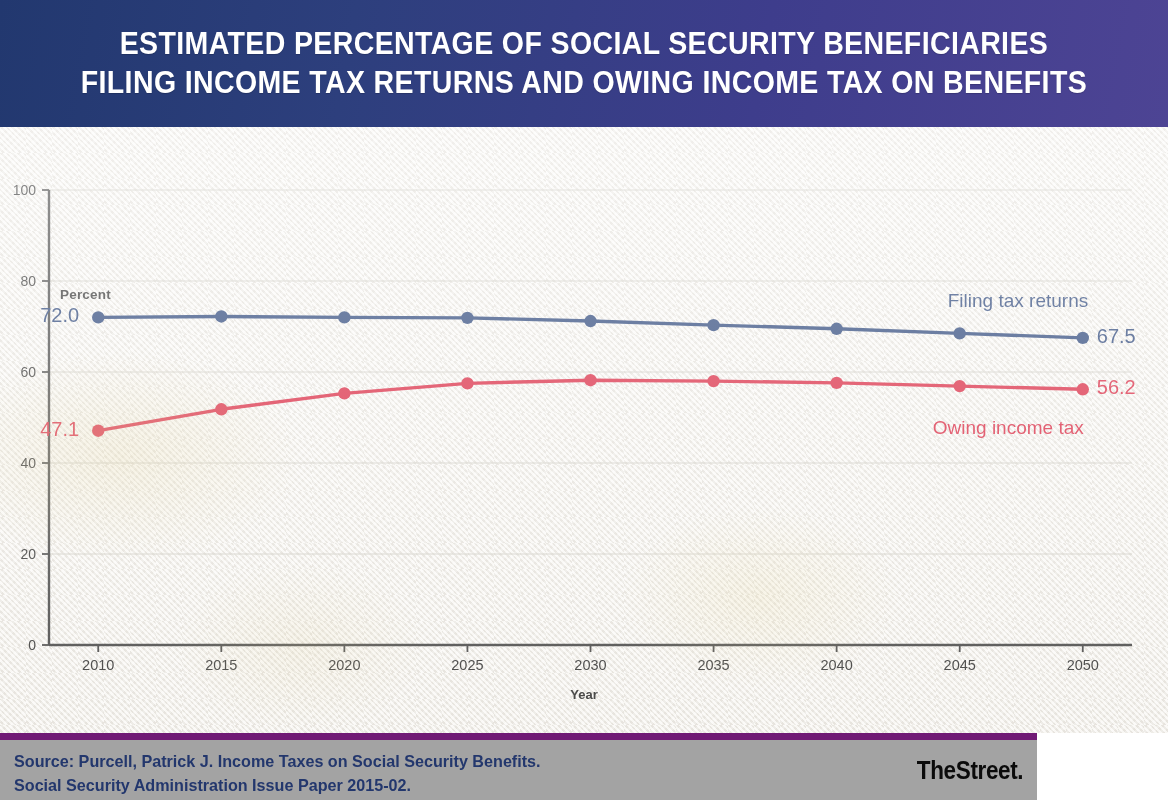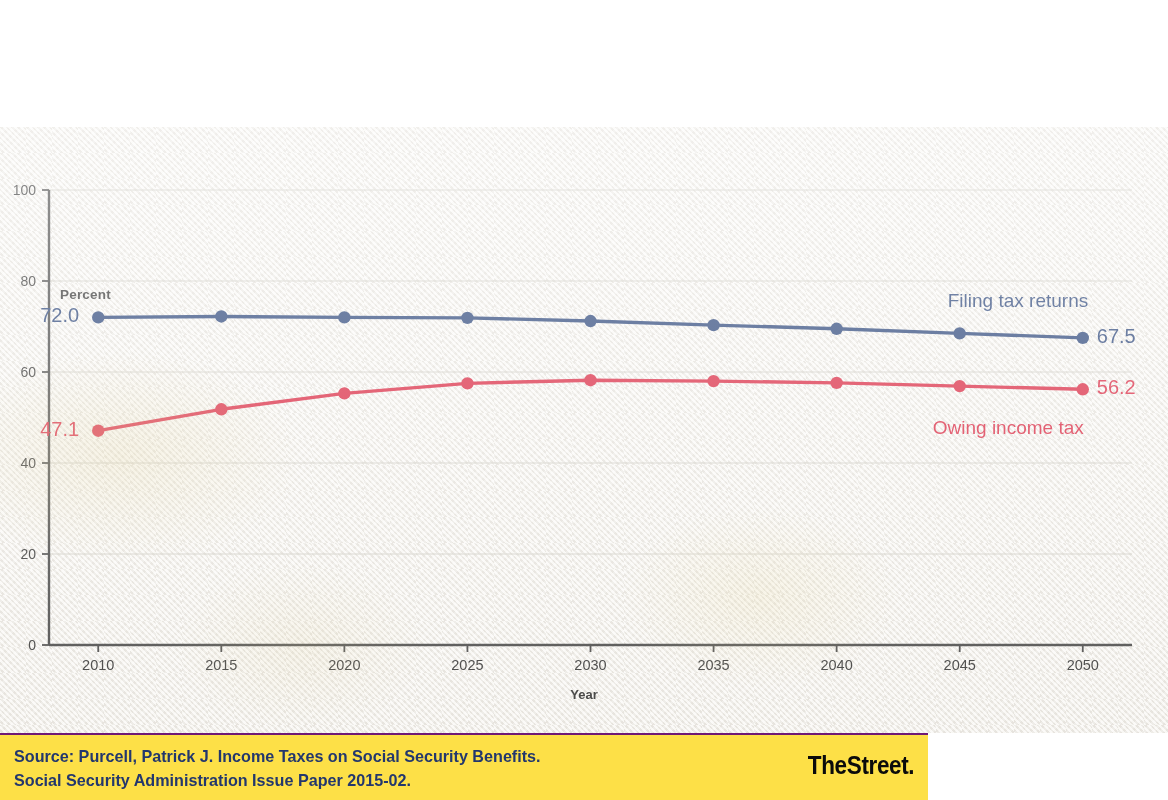--- a/index.html
+++ b/index.html
@@ -129,24 +129,24 @@
     font-size: 20px;
     white-space: nowrap;
   }
   .value-label.blue { color: #1e3a72; }
   .value-label.red  { color: #d81f3a; }
 
   
   .footer {
     position: absolute;
     left: 0; top: 733px;
-    width: 928px;
+    width: 1037px;
     height: 67px;
-    background: #fde047;
-    border-top: 2px solid #701a75;
+    background: #a3a3a3;
+    border-top: 7px solid #701a75;
   }
   .footer-source {
     position: absolute;
     left: 14px; top: 10px;
     font-family: "Liberation Sans Narrow", "Liberation Sans", sans-serif;
     font-size: 17px;
     font-weight: bold;
     color: #23376d;
     line-height: 1.42;
     transform: scaleX(0.95);
@@ -163,20 +163,26 @@
     letter-spacing: -0.4px;
     transform: scaleX(0.9);
     transform-origin: right top;
   }
 </style>
 </head>
 <body>
 
 <div class="infographic">
 
+  <div class="header">
+    <div class="header-title">
+      <span class="line">ESTIMATED PERCENTAGE OF SOCIAL SECURITY BENEFICIARIES</span>
+      <span class="line">FILING INCOME TAX RETURNS AND OWING INCOME TAX ON BENEFITS</span>
+    </div>
+  </div>
 
   <div class="chart-area">
 
     <div class="axis-unit-label">Percent</div>
 
     <svg class="plot-svg" viewBox="0 0 1168 606" preserveAspectRatio="none">
       <g id="gridlines">
           <line x1="49" y1="427" x2="1132" y2="427" stroke="#cfcdc6" stroke-width="1.2"></line>
           <line x1="49" y1="336" x2="1132" y2="336" stroke="#cfcdc6" stroke-width="1.2"></line>
           <line x1="49" y1="245" x2="1132" y2="245" stroke="#cfcdc6" stroke-width="1.2"></line>

